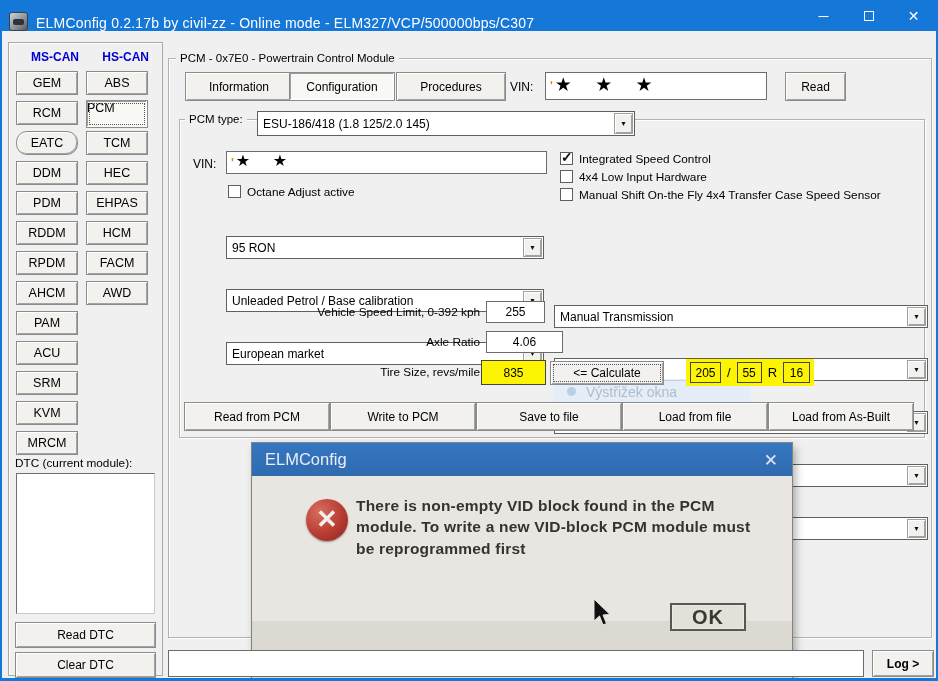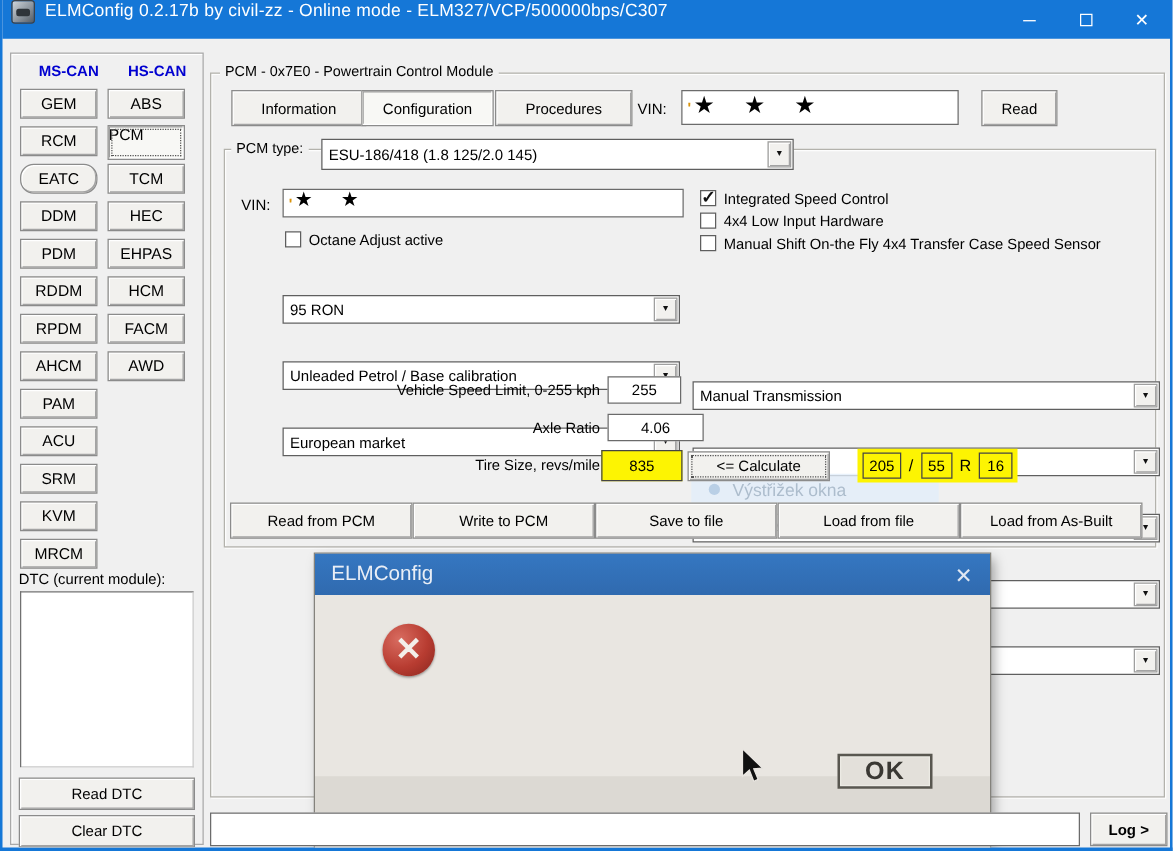--- a/index.html
+++ b/index.html
@@ -8,21 +8,21 @@
     font-family:"Liberation Sans", sans-serif;
     font-size:11.5px; color:#000;
     background:#f0f0f0;
     position:relative; overflow:hidden;
     border-left:2px solid #1577d7; border-right:2px solid #1577d7; border-bottom:3px solid #1577d7;
   }
   .abs { position:absolute; }
 
   
   .titlebar { position:absolute; left:-2px; top:0; width:938px; height:31px; background:#1577d7; color:#fff;
-    display:flex; align-items:flex-start; }
+    display:flex; align-items:flex-end; }
   .titlebar .appicon { width:19px; height:19px; margin:0 8px 0 9px; background:linear-gradient(135deg,#cfd4da 0%,#8d959e 55%,#545b63 100%);
     border:1px solid #3c4148; border-radius:3px; position:relative; }
   .titlebar .appicon::after{ content:""; position:absolute; left:3px; top:6px; width:11px; height:6px; background:#2f343a; border-radius:2px;}
   .titlebar .title { font-size:14px; letter-spacing:.2px; }
   .caption-btns { position:absolute; right:0; top:0; height:31px; display:flex; }
   .cap { width:45px; height:31px; display:flex; align-items:center; justify-content:center; color:#fff; font-size:14px; }
   .cap.max span { display:block; width:10px; height:10px; border:1px solid #fff; }
 
   
   .raised { background:#f2f1ee; border:1px solid #8b8b8b;
@@ -208,21 +208,21 @@
 </div>
 <div class="combo abs" style="left:552px; top:301px; width:374px; height:23px;">
   <span>Ford Focus</span>
   <span class="arrowbox">▼</span>
 </div>
 <div class="combo abs" style="left:552px; top:331px; width:374px; height:23px;">
   <span>Wagon</span>
   <span class="arrowbox">▼</span>
 </div>
 
-<div class="rlabel" style="left:180px; top:305px; width:298px;">Vehicle Speed Limit, 0-255 kph</div>
+<div class="rlabel" style="left:180px; top:305px; width:298px;">Vehicle Speed Limit, 0-392 kph</div>
 <div class="field abs" style="left:484px; top:301px; width:59px; height:22px; justify-content:center;">255</div>
 
 <div class="rlabel" style="left:180px; top:335px; width:298px;">Axle Ratio</div>
 <div class="field abs" style="left:484px; top:331px; width:77px; height:22px; justify-content:center;">4.06</div>
 
 <div class="ghost">
   <span class="dot"></span>
   <span>Výstřižek okna</span>
 </div>
 
@@ -244,20 +244,21 @@
 <div class="raised abs" style="left:766px; top:402px; width:146px; height:29px; z-index:2;">Load from As-Built</div>
 
 <div class="dialog">
   <div class="dlg-title">
     <span>ELMConfig</span>
     <span class="dlg-x">✕</span>
   </div>
   <div class="erricon">
       <span>✕</span>
     </div>
+  <div class="dlg-msg">There is non-empty VID block found in the PCM module. To write a new VID-block PCM module must be reprogrammed first</div>
   <div class="dlg-footer"></div>
   <div class="okbtn">OK</div>
 </div>
 
 <svg class="cursor" viewBox="0 0 24 30">
   <path d="M4 1 L4 23 L9.5 18 L13 27 L16.5 25.5 L13 17 L20 16.5 Z" fill="#111" stroke="#e9e6e1" stroke-width="1"></path>
 </svg>
 
 <div class="field abs" style="left:166px; top:650px; width:696px; height:27px;"></div>
 <div class="raised abs" style="left:870px; top:650px; width:62px; height:27px; font-weight:bold;">Log &gt;</div>

